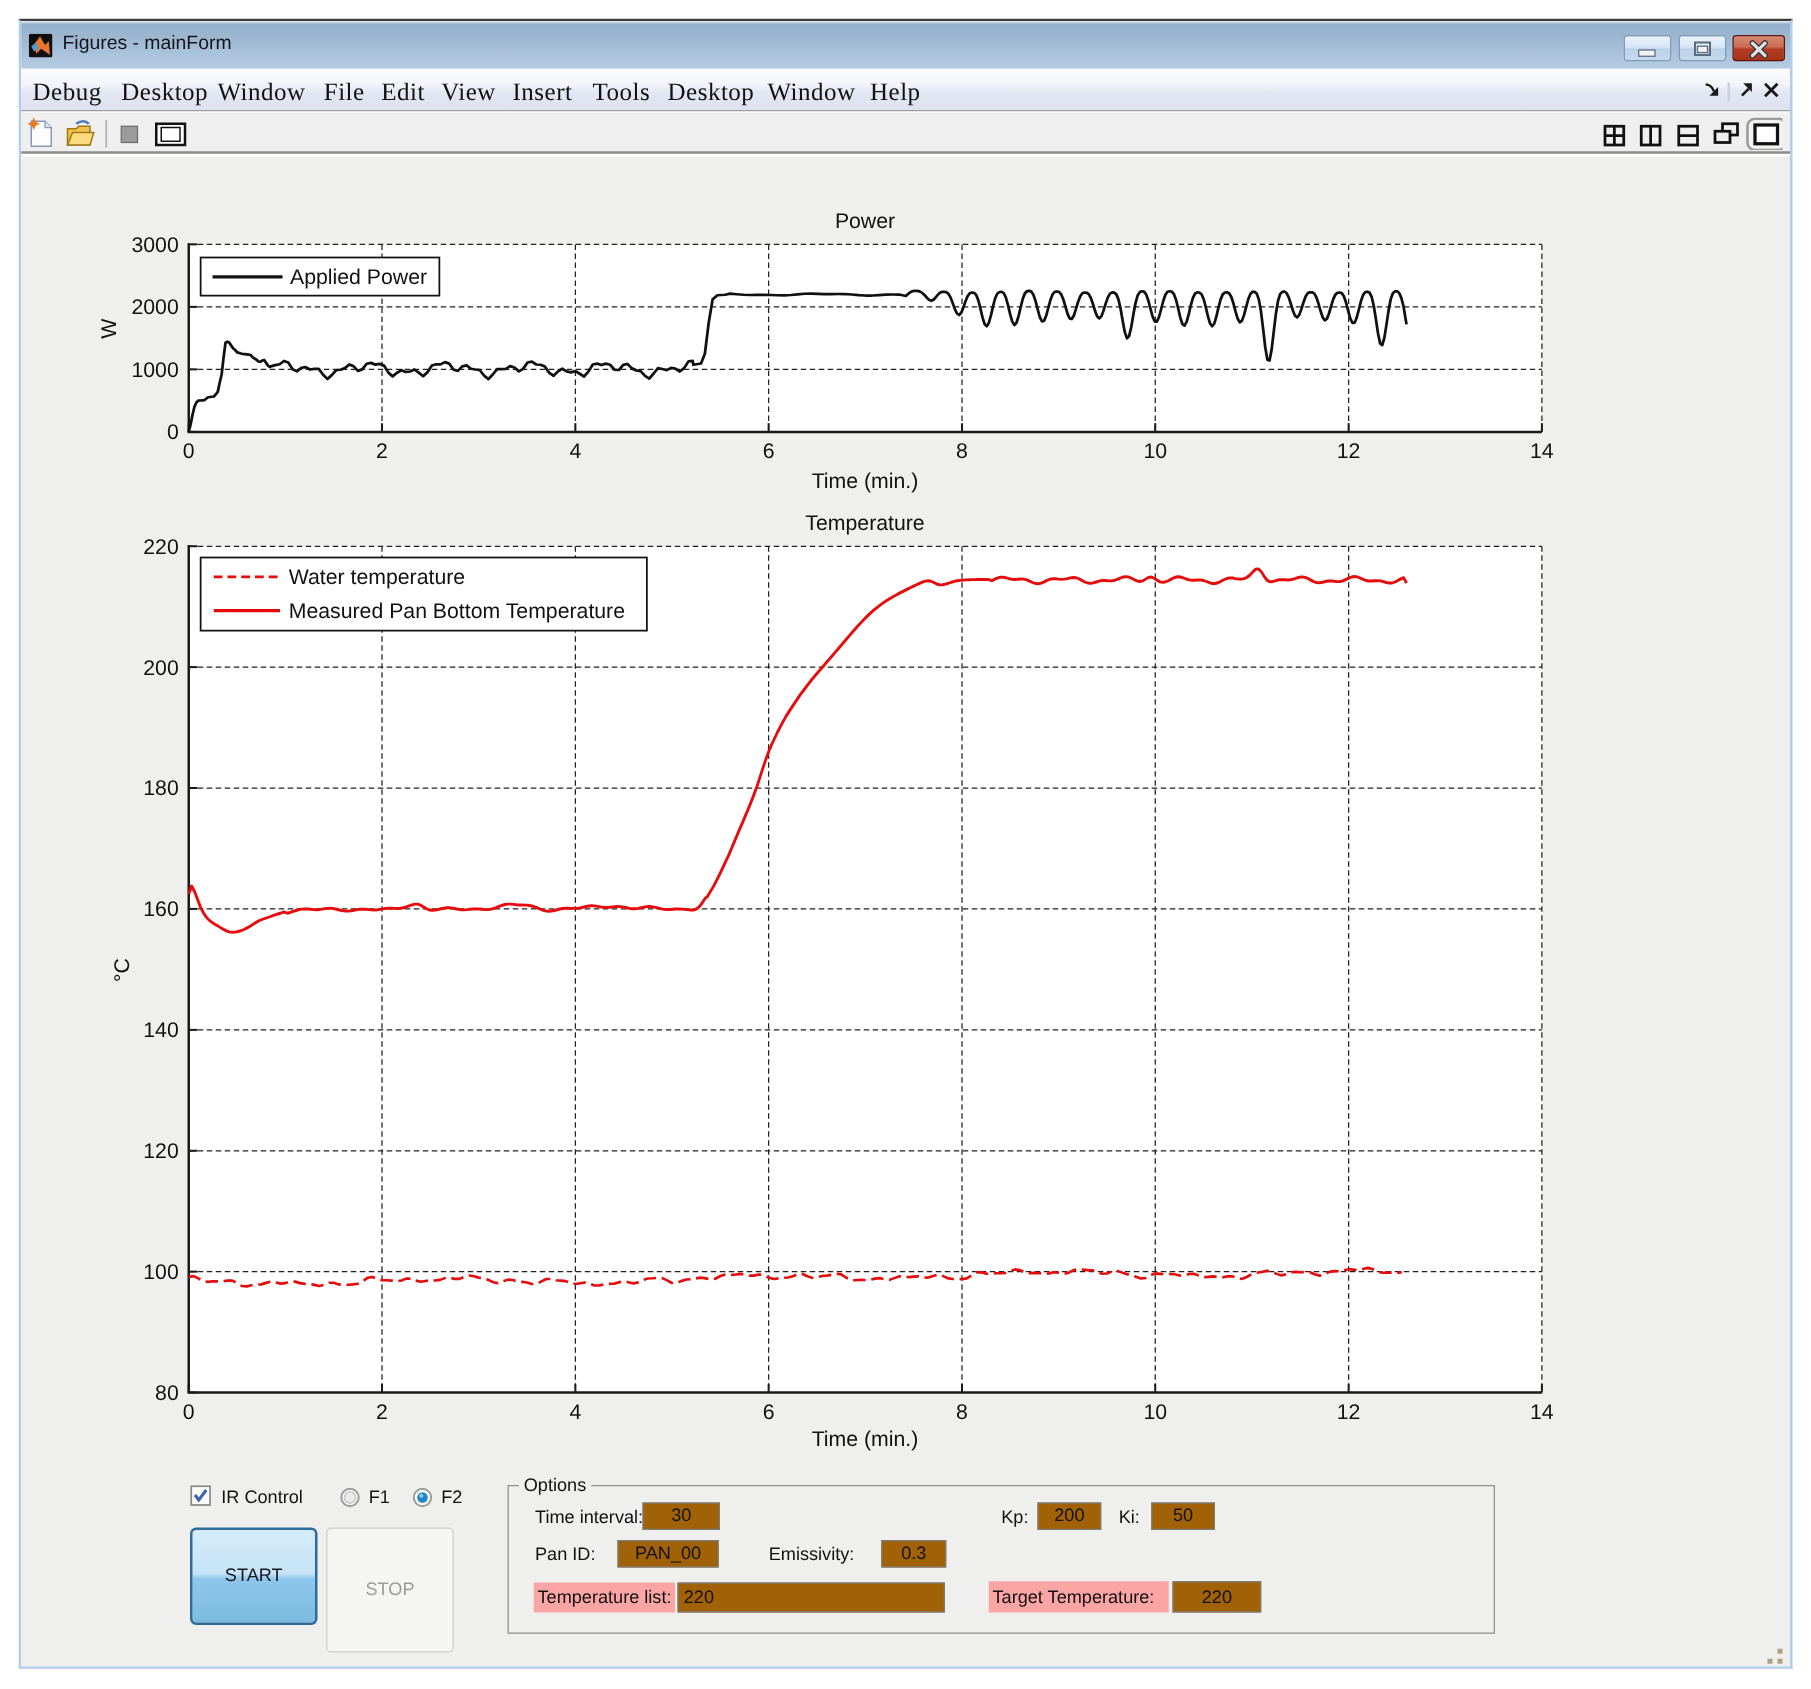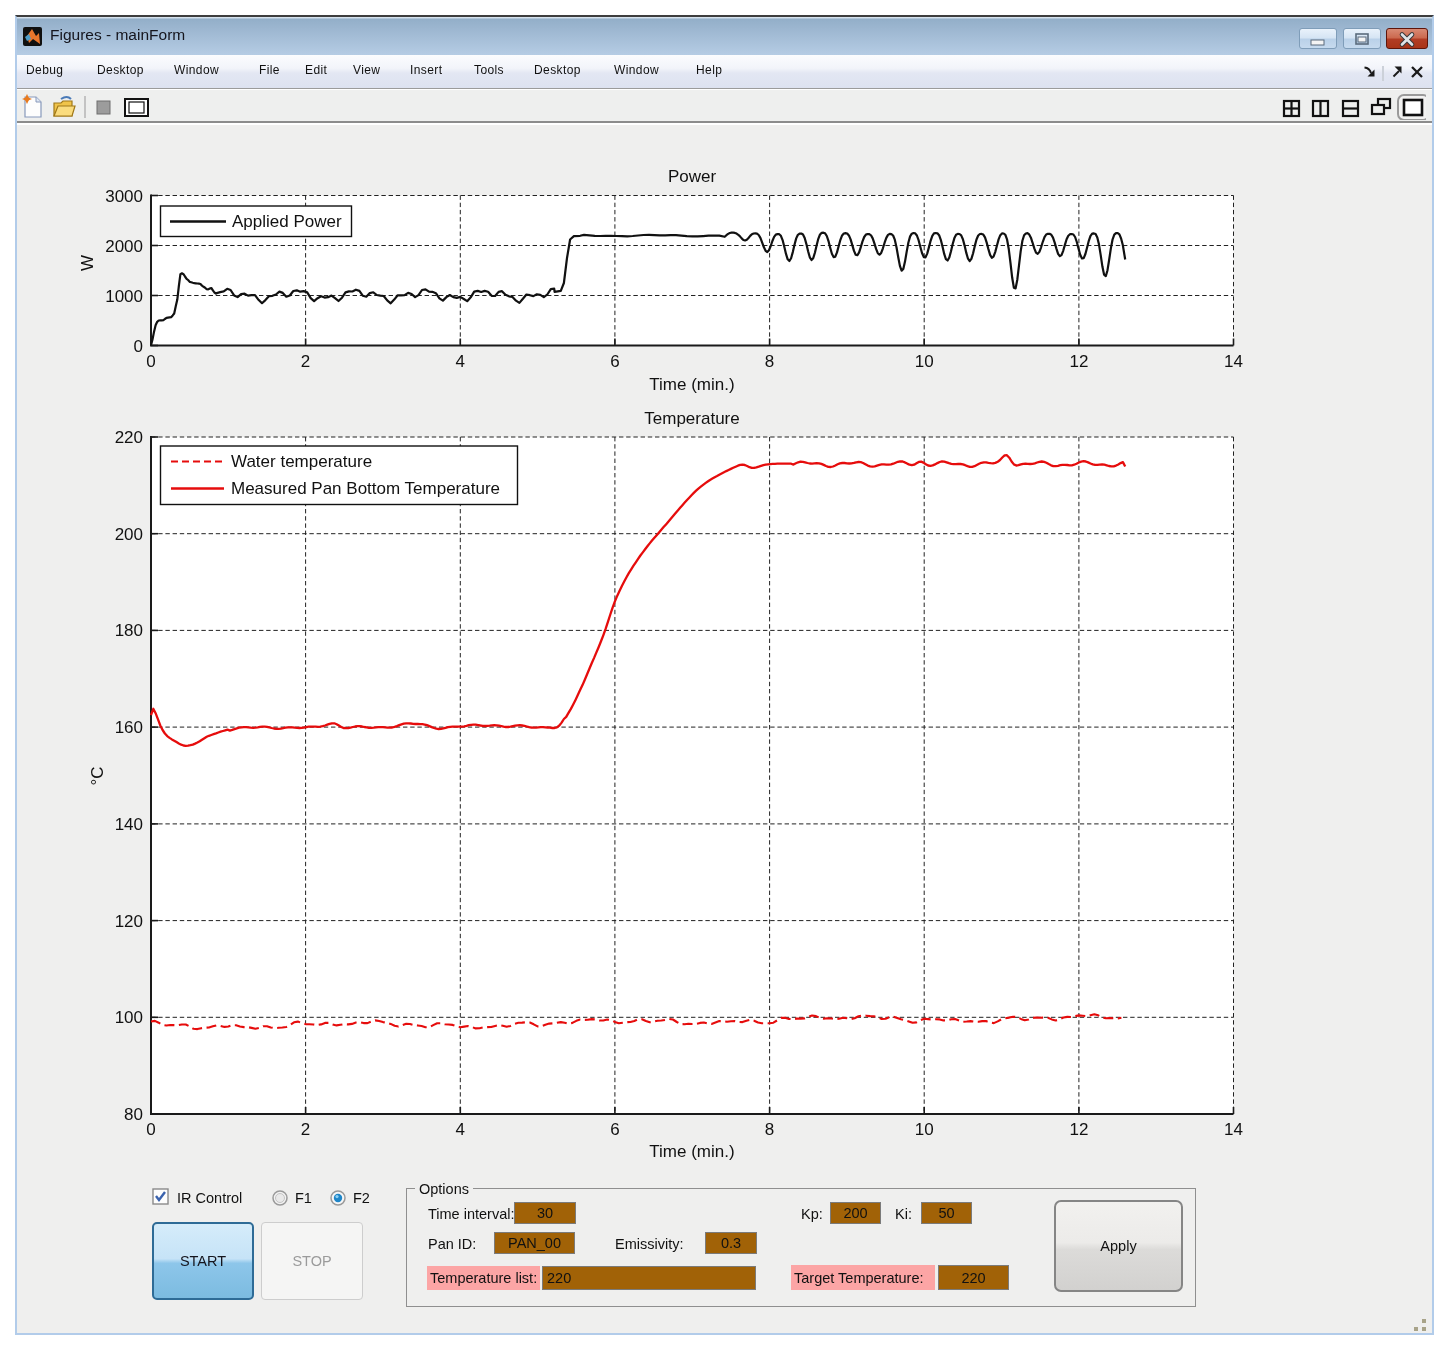--- a/index.html
+++ b/index.html
@@ -11,21 +11,21 @@
 #titlebar { position:absolute; left:0; top:0; width:100%; height:38px;
   background:linear-gradient(180deg,#e9f0f7 0%,#93afc9 6%,#9cb6d0 30%,#b5cce4 100%); }
 #title { position:absolute; left:33px; top:9px; font-size:15.5px; color:#15151d; }
 .wbtn { position:absolute; top:11px; height:21px; border-radius:3px; }
 #bmin  { left:1282px; width:38px; background:linear-gradient(180deg,#e9f2fb 0%,#d6e5f4 46%,#bad1e9 54%,#c6daee 100%); border:1px solid #7f9db9; }
 #bmax  { left:1326px; width:38px; background:linear-gradient(180deg,#e9f2fb 0%,#d6e5f4 46%,#bad1e9 54%,#c6daee 100%); border:1px solid #7f9db9; }
 #bclose { left:1369px; width:42px; background:linear-gradient(180deg,#d98a74 0%,#cc6a50 45%,#b13c24 55%,#a93418 100%); border:1px solid #5e150a; }
 #menubar { position:absolute; left:0; top:38px; width:100%; height:34px;
   background:linear-gradient(180deg,#fbfcfe 0%,#f2f4fa 40%,#e3e7f3 55%,#dde2f0 100%);
   border-bottom:1px solid #9b9b9b; }
-.mi { position:absolute; top:8px; font-size:12px; letter-spacing:0.4px; color:#111; }
+.mi { position:absolute; top:8px; font-size:20px; letter-spacing:0.4px; color:#111;font-family:Liberation Serif, serif; }
 #toolbar { position:absolute; left:0; top:73px; width:100%; height:33px;
   background:#eeefee; border-bottom:2px solid #8c8c8c; }
 #figure { position:absolute; left:0; top:108px; width:1415px; height:1208px;
   background:#efefee; }
 .lab { position:absolute; font-size:14.5px; color:#111; white-space:nowrap; }
 .inp { position:absolute; background:#a16207; border:1px solid #7b7b7b;
   font-size:14.5px; color:#111; display:flex; align-items:center;
   justify-content:center; }
 .tan { position:absolute; background:#fca5a5; font-size:14.5px; color:#111;
   display:flex; align-items:center; padding-left:3px; white-space:nowrap; }
@@ -255,21 +255,21 @@
     <circle cx="8" cy="8" r="7" fill="#f6f6f6" stroke="#9a9a9a" stroke-width="1.5"></circle>
     <circle cx="8" cy="8" r="4.2" fill="#1f86c8"></circle>
     <circle cx="7" cy="6.6" r="1.6" fill="#8fd0f2"></circle>
   </svg>
   <div class="lab" style="left:336px;top:1065px">F2</div>
 
   <div style="position:absolute;left:135px;top:1097px;width:102px;height:78px;
     background:linear-gradient(180deg,#d5ecfa 0%,#c6e3f7 47%,#8dc6ea 53%,#7cbbe0 100%);
     border:2px solid #2e6b96;border-radius:5px;display:flex;align-items:center;
     justify-content:center;font-size:14.5px;color:#15151d">START</div>
-  <div style="position:absolute;left:244px;top:1097px;width:102px;height:78px;
+  <div style="position:absolute;left:244px;top:1097px;width:102px;height:100px;
     background:#f5f5f4;border:1px solid #cdcdcd;border-radius:4px;display:flex;
     align-items:center;justify-content:center;font-size:14.5px;color:#9b9b9b">STOP</div>
 
   <div style="position:absolute;left:389px;top:1063px;width:790px;height:119px;
     border:1px solid #8f8f8f"></div>
   <div class="lab" style="left:398px;top:1056px;background:#efefee;padding:0 4px">Options</div>
 
   <div class="lab" style="left:411px;top:1081px">Time interval:</div>
   <div class="inp" style="left:497px;top:1077px;width:62px;height:22px">30</div>
   <div class="lab" style="left:784px;top:1081px">Kp:</div>
@@ -280,24 +280,20 @@
   <div class="lab" style="left:411px;top:1111px">Pan ID:</div>
   <div class="inp" style="left:477px;top:1107px;width:81px;height:22px">PAN_00</div>
   <div class="lab" style="left:598px;top:1111px">Emissivity:</div>
   <div class="inp" style="left:688px;top:1107px;width:52px;height:22px">0.3</div>
 
   <div class="tan" style="left:410px;top:1141px;width:113px;height:24px">Temperature list:</div>
   <div class="inp" style="left:525px;top:1141px;width:214px;height:24px;justify-content:flex-start;padding-left:4px">220</div>
   <div class="tan" style="left:774px;top:1140px;width:144px;height:25px">Target Temperature:</div>
   <div class="inp" style="left:921px;top:1140px;width:71px;height:25px">220</div>
 
-  <div style="position:absolute;left:1037px;top:1075px;width:129px;height:92px;
-    background:linear-gradient(180deg,#f2f1ef 0%,#ecebe9 46%,#dcdbd9 54%,#d2d1cf 100%);
-    border:2px solid #858585;border-radius:7px;display:flex;align-items:center;
-    justify-content:center;font-size:14.5px;color:#111">Apply</div>
 
   <svg style="position:absolute;left:1395px;top:1193px" width="18" height="18">
     <rect x="10" y="1" width="4" height="4" fill="#a8a389"></rect>
     <rect x="10" y="9" width="4" height="4" fill="#a8a389"></rect>
     <rect x="2" y="9" width="4" height="4" fill="#a8a389"></rect>
   </svg>
 
  </div>
 </div>
 

